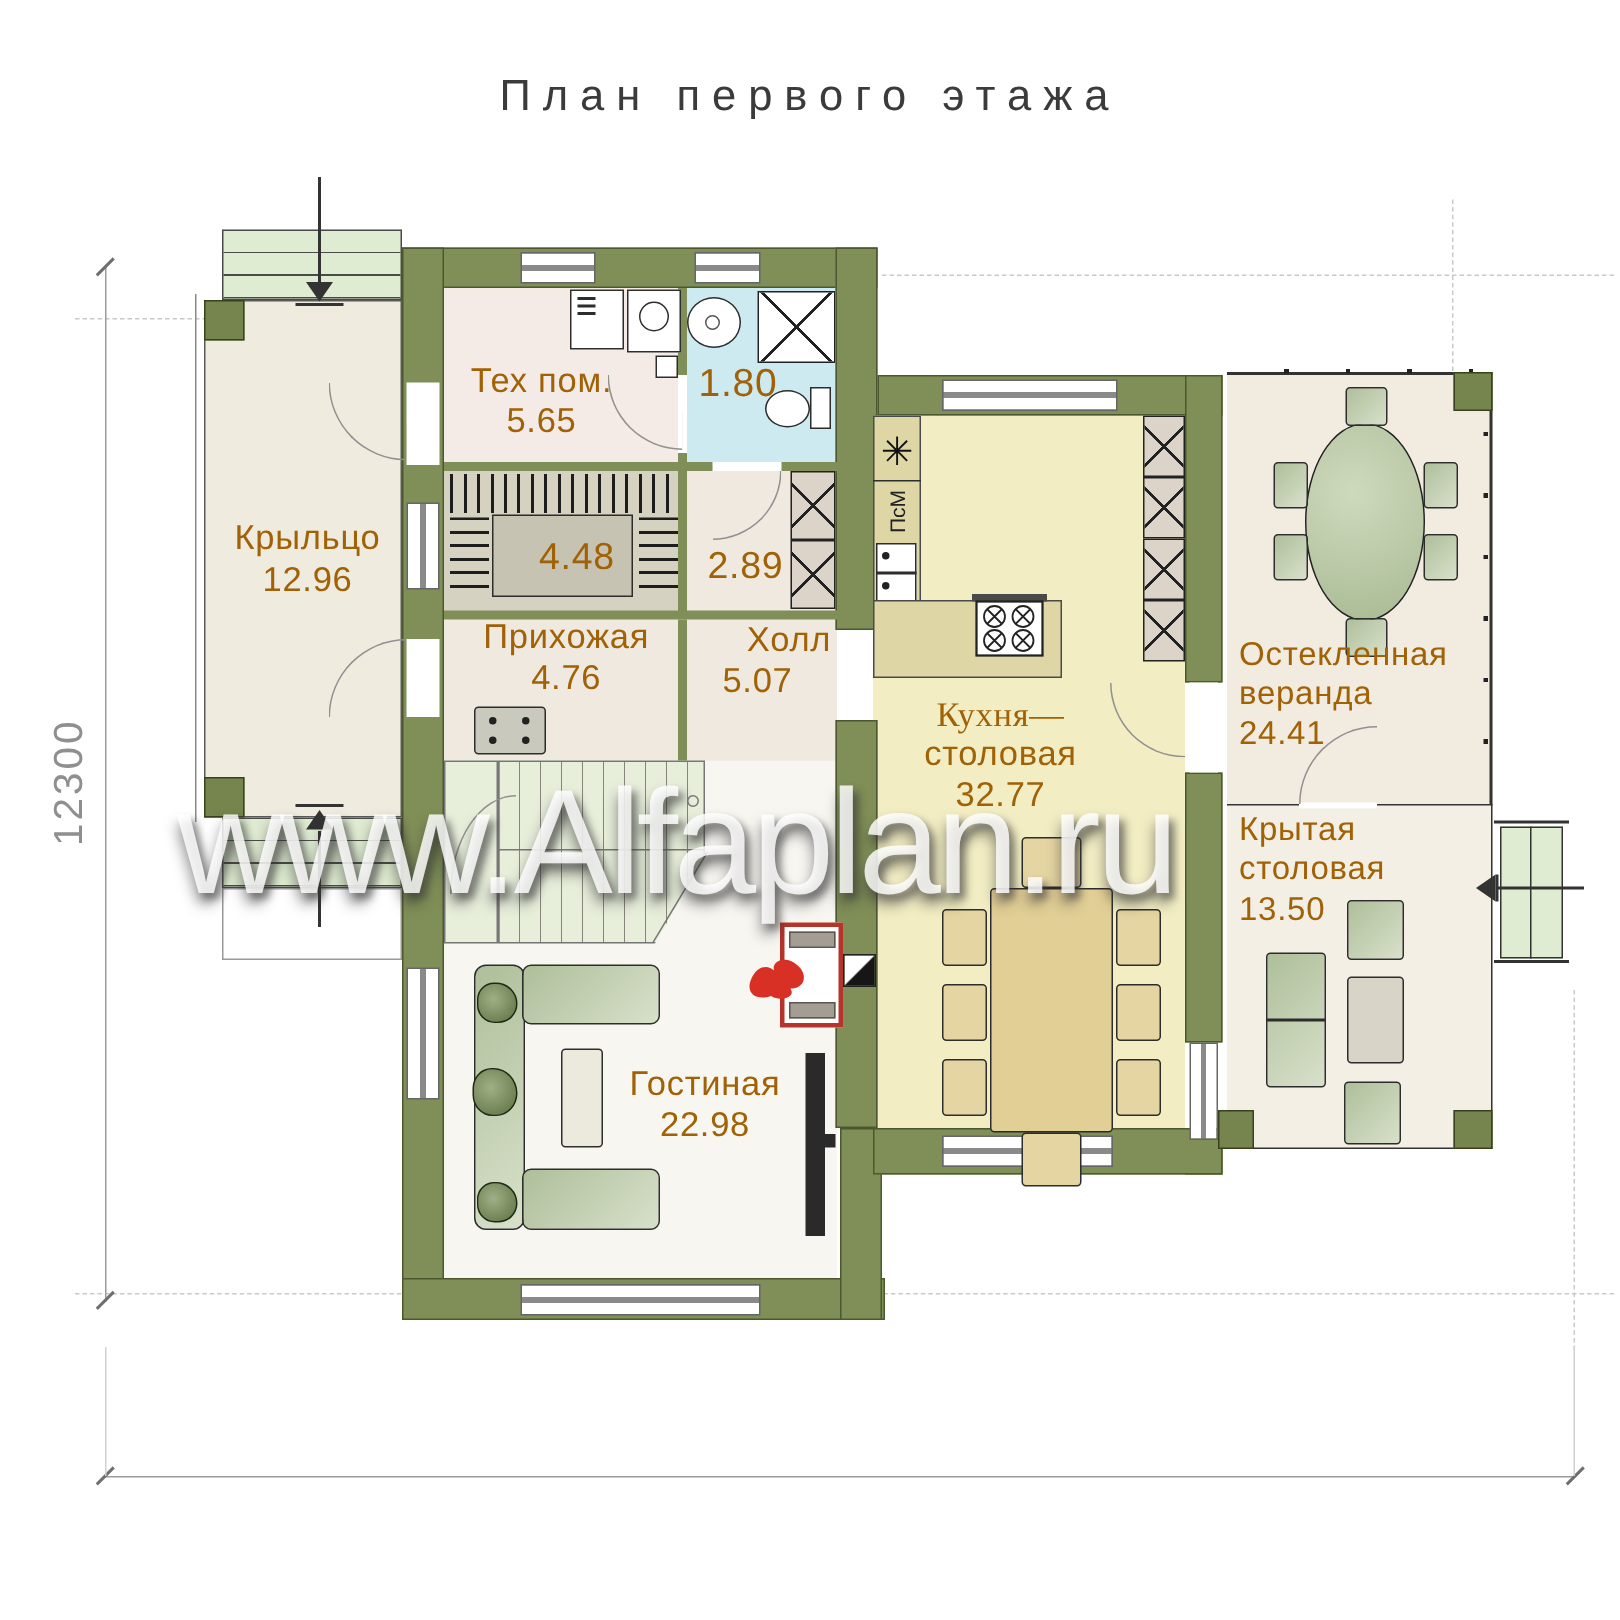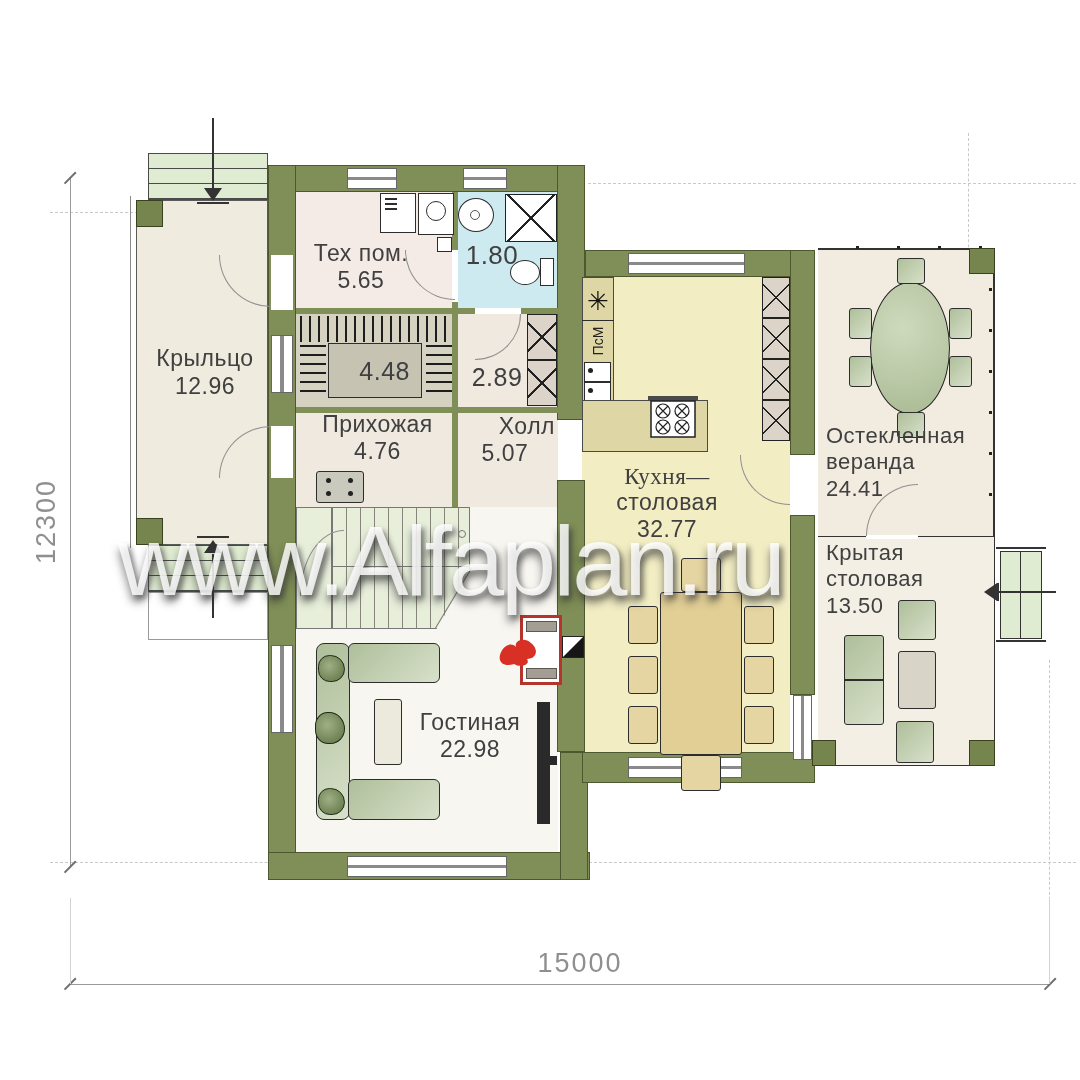--- a/index.html
+++ b/index.html
@@ -3,21 +3,21 @@
 <meta charset="utf-8">
 <style>
   html,body{margin:0;padding:0;background:#ffffff;}
   #canvas{position:relative;width:1080px;height:1080px;background:#ffffff;overflow:hidden;
           font-family:"Liberation Sans",sans-serif;}
   .abs{position:absolute;box-sizing:border-box;}
   .wall{position:absolute;box-sizing:border-box;background:#7f8f57;border:1px solid #4d5830;}
   .col{position:absolute;box-sizing:border-box;background:#75854d;border:1px solid #39421f;}
   .thin{position:absolute;box-sizing:border-box;background:#7f8f57;}
   .floor{position:absolute;box-sizing:border-box;}
-  .lbl{position:absolute;color:#404040;text-align:center;line-height:1.12;letter-spacing:.5px;
+  .lbl{position:absolute;color:#a16207;text-align:center;line-height:1.12;letter-spacing:.5px;
        font-size:23px;white-space:nowrap;}
   .lbl.left{text-align:left;}
   .win-h{position:absolute;box-sizing:border-box;border:1px solid #666;
          background:linear-gradient(#fff 40%,#8a8a8a 40%,#8a8a8a 60%,#fff 60%);}
   .win-v{position:absolute;box-sizing:border-box;border:1px solid #666;
          background:linear-gradient(90deg,#fff 40%,#8a8a8a 40%,#8a8a8a 60%,#fff 60%);}
   .gap{position:absolute;background:#fff;}
   .arc{position:absolute;box-sizing:border-box;border:1px solid #909090;background:transparent;}
   .arc.bl{border-radius:0 0 0 100%;border-top:none;border-right:none;}
   .arc.tl{border-radius:100% 0 0 0;border-bottom:none;border-right:none;}
@@ -49,20 +49,21 @@
 <body>
 
 <div id="canvas">
 
   <div class="dash-h" style="left:50px;top:862px;width:1026px;"></div>
   <div class="dash-h" style="left:588px;top:183px;width:488px;"></div>
   <div class="dash-h" style="left:50px;top:212px;width:88px;"></div>
   <div class="dash-v" style="left:968px;top:133px;height:175px;"></div>
   <div class="dash-v" style="left:1049px;top:660px;height:240px;"></div>
 
+  <div id="title">План первого этажа</div>
 
   <div class="floor" style="left:136px;top:200px;width:132px;height:345px;background:#f0ebdf;border:1px solid #5a5a5a;"></div>
   <div class="abs" style="left:130px;top:196px;width:1px;height:352px;background:#8a8a8a;"></div>
   <div class="steps" style="left:148px;top:153px;width:120px;height:47px;background-image:repeating-linear-gradient(#dfecd1 0 14px,#4a4a4a 14px 15px);"></div>
   <div class="steps" style="left:148px;top:545px;width:120px;height:47px;background-image:repeating-linear-gradient(#dfecd1 0 14px,#4a4a4a 14px 15px);"></div>
   <div class="floor" style="left:148px;top:592px;width:120px;height:48px;background:#fff;border:1px solid #999;"></div>
 
   <div class="floor" style="left:296px;top:192px;width:161px;height:117px;background:#f4ebe7;"></div>
   <div class="floor" style="left:457px;top:192px;width:101px;height:117px;background:#cdeaf0;"></div>
   <div class="floor" style="left:296px;top:313px;width:161px;height:95px;background:#d6d2c2;"></div>
@@ -241,21 +242,21 @@
   <div class="lbl" style="left:300px;top:268px;width:122px;">5.65</div>
 
   <div class="lbl" style="left:456px;top:241px;width:72px;font-size:26px;">1.80</div>
 
   <div class="lbl" style="left:340px;top:357px;width:70px;font-size:25px;text-align:right;">4.48</div>
   <div class="lbl" style="left:462px;top:363px;width:70px;font-size:25px;">2.89</div>
 
   <div class="lbl" style="left:300px;top:412px;width:155px;">Прихожая</div>
   <div class="lbl" style="left:300px;top:439px;width:155px;">4.76</div>
 
-  <div class="lbl" style="left:455px;top:414px;width:100px;text-align:right;">Холл</div>
+  <div class="lbl" style="left:476px;top:414px;width:100px;">Холл</div>
   <div class="lbl" style="left:455px;top:441px;width:100px;">5.07</div>
 
   <div class="lbl" style="left:586px;top:464px;width:162px;font-family:Liberation Serif, serif;">Кухня—</div>
   <div class="lbl" style="left:586px;top:490px;width:162px;">столовая</div>
   <div class="lbl" style="left:586px;top:517px;width:162px;">32.77</div>
 
   <div class="lbl left" style="left:826px;top:424px;width:165px;font-size:22px;">Остекленная</div>
   <div class="lbl left" style="left:826px;top:450px;width:165px;font-size:22px;">веранда</div>
   <div class="lbl left" style="left:826px;top:477px;width:165px;font-size:22px;">24.41</div>
 
@@ -264,21 +265,20 @@
   <div class="lbl left" style="left:826px;top:594px;width:160px;font-size:22px;">13.50</div>
 
   <div class="lbl" style="left:395px;top:710px;width:150px;">Гостиная</div>
   <div class="lbl" style="left:395px;top:737px;width:150px;">22.98</div>
 
   <div class="dimline" style="left:70px;top:984px;width:980px;height:1px;"></div>
   <div class="tick" style="left:62px;top:983px;"></div>
   <div class="tick" style="left:1042px;top:983px;"></div>
   <div class="dimext" style="left:70px;top:898px;width:1px;height:86px;"></div>
   <div class="dimext" style="left:1049px;top:898px;width:1px;height:86px;"></div>
-  <div class="dimtext" style="left:500px;top:948px;width:160px;">15000</div>
 
   <div class="dimline" style="left:70px;top:178px;width:1px;height:690px;"></div>
   <div class="tick" style="left:62px;top:177px;"></div>
   <div class="tick" style="left:62px;top:866px;"></div>
   <div class="dimtext" style="left:-14px;top:506px;width:120px;transform:rotate(-90deg);">12300</div>
 
   <div id="watermark">www.Alfaplan.ru</div>
 
 </div>
 

